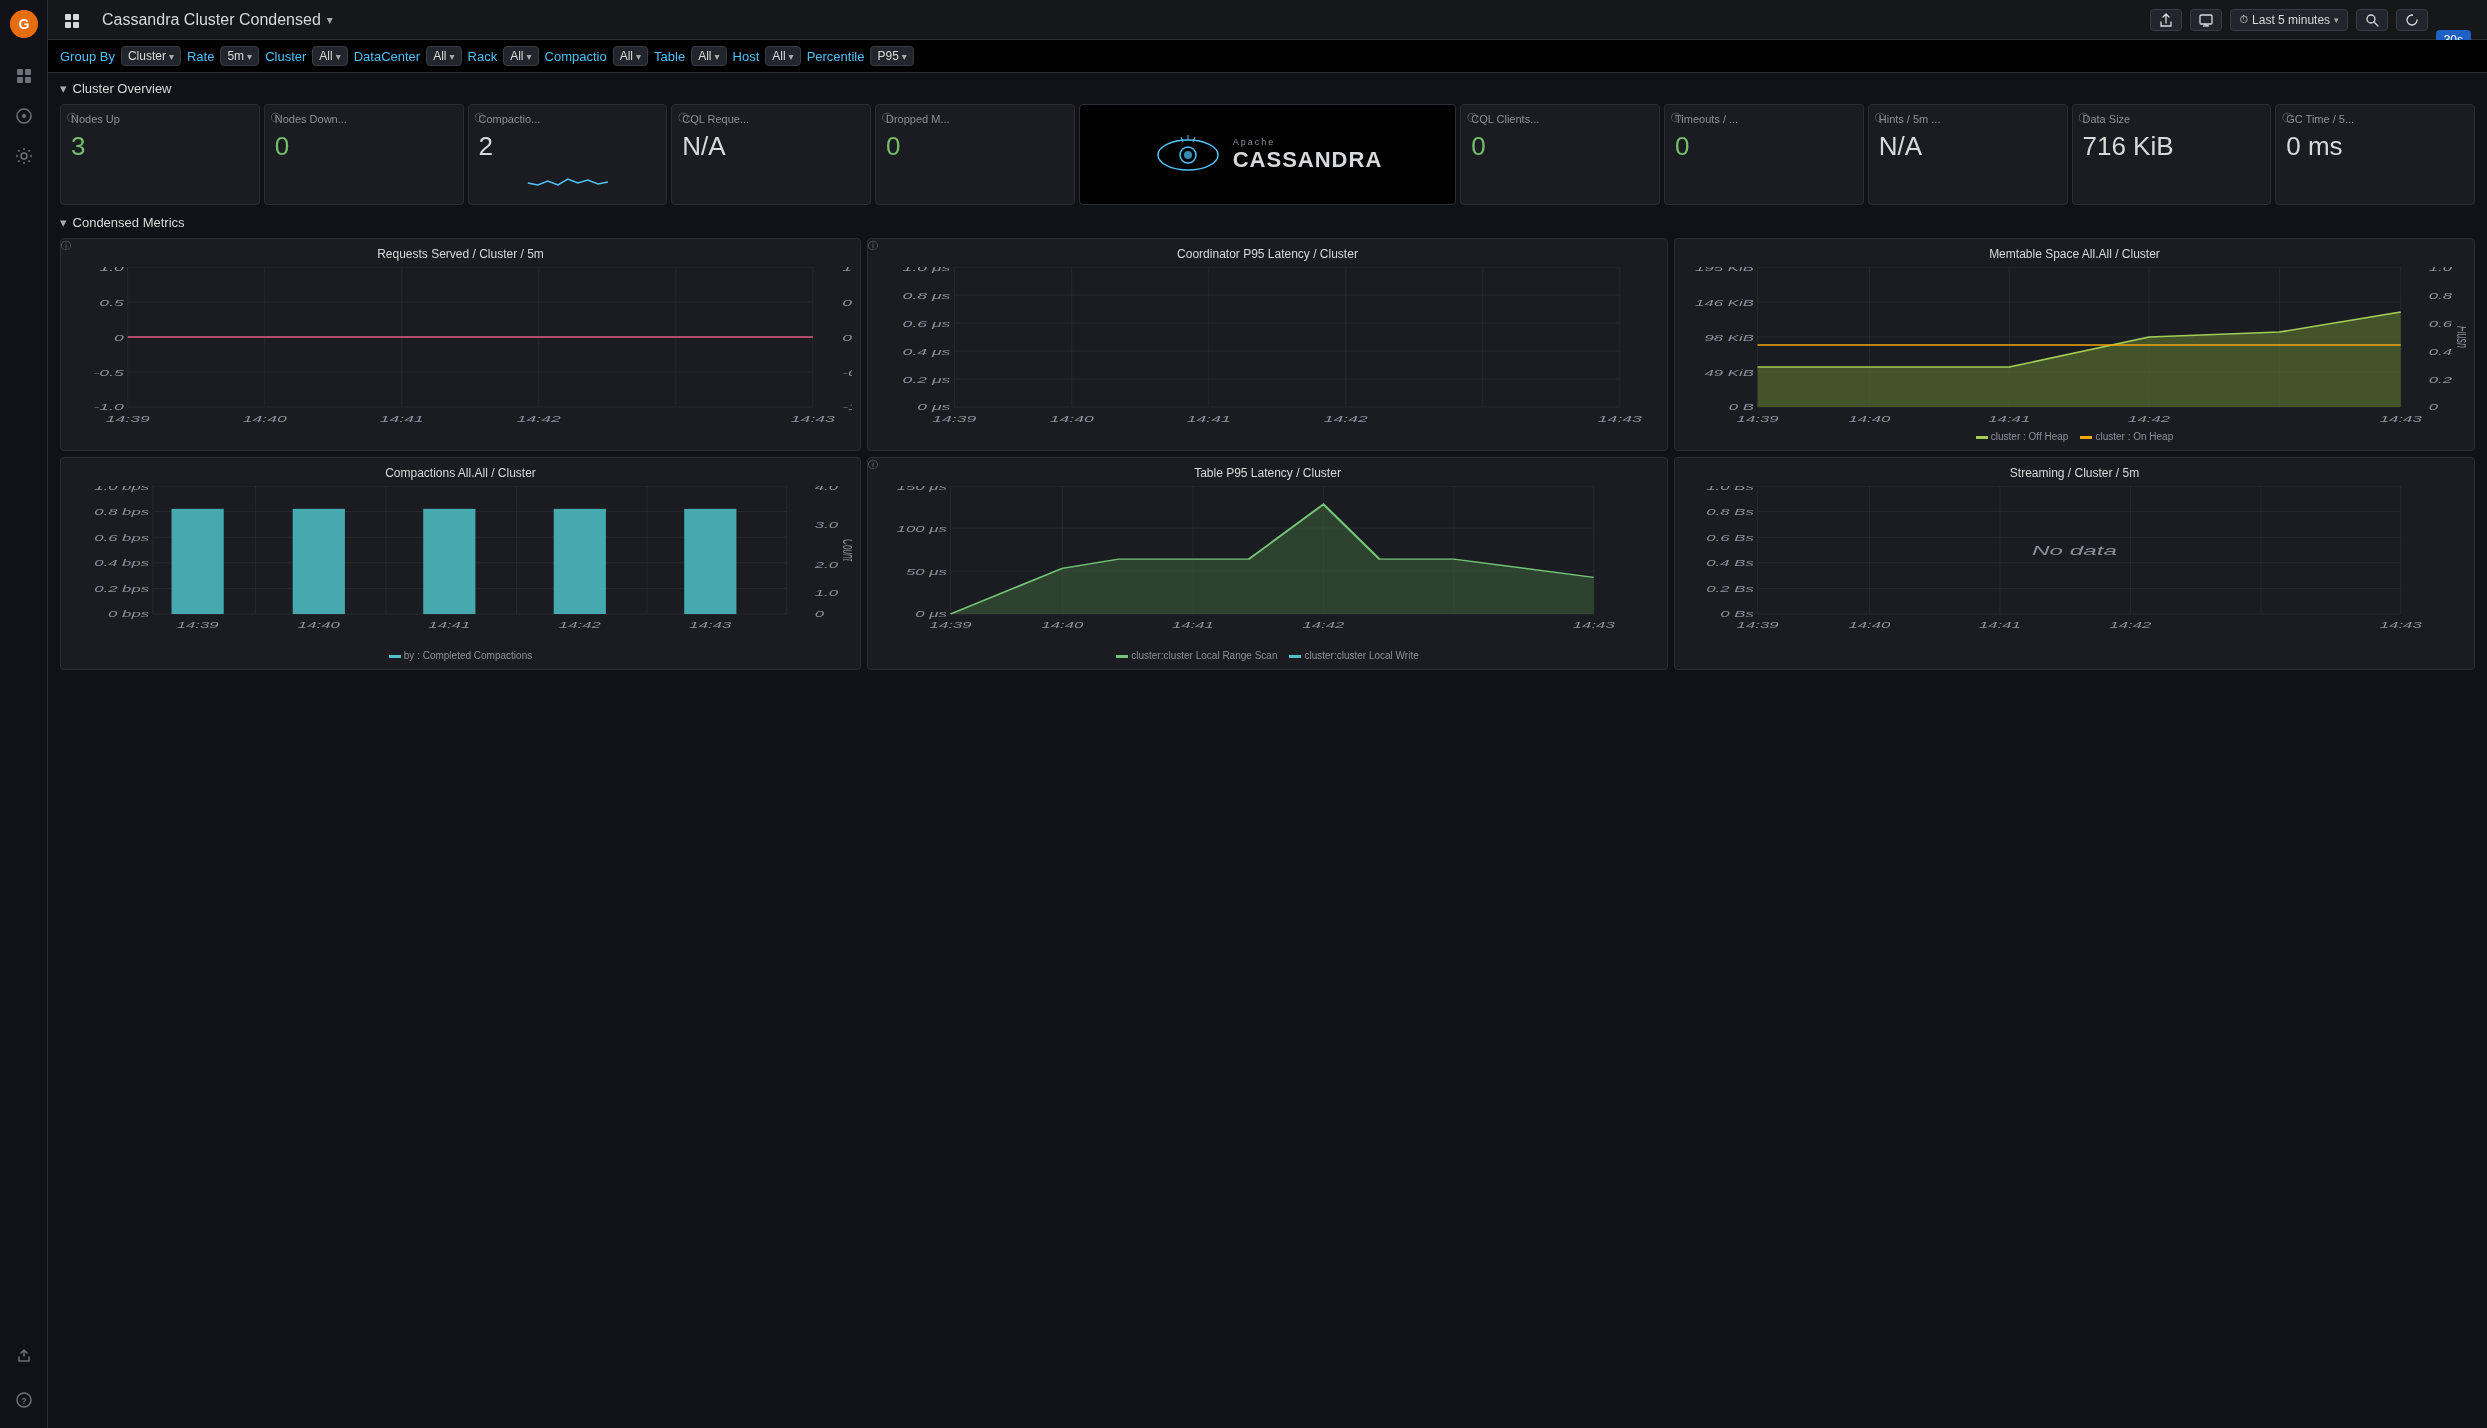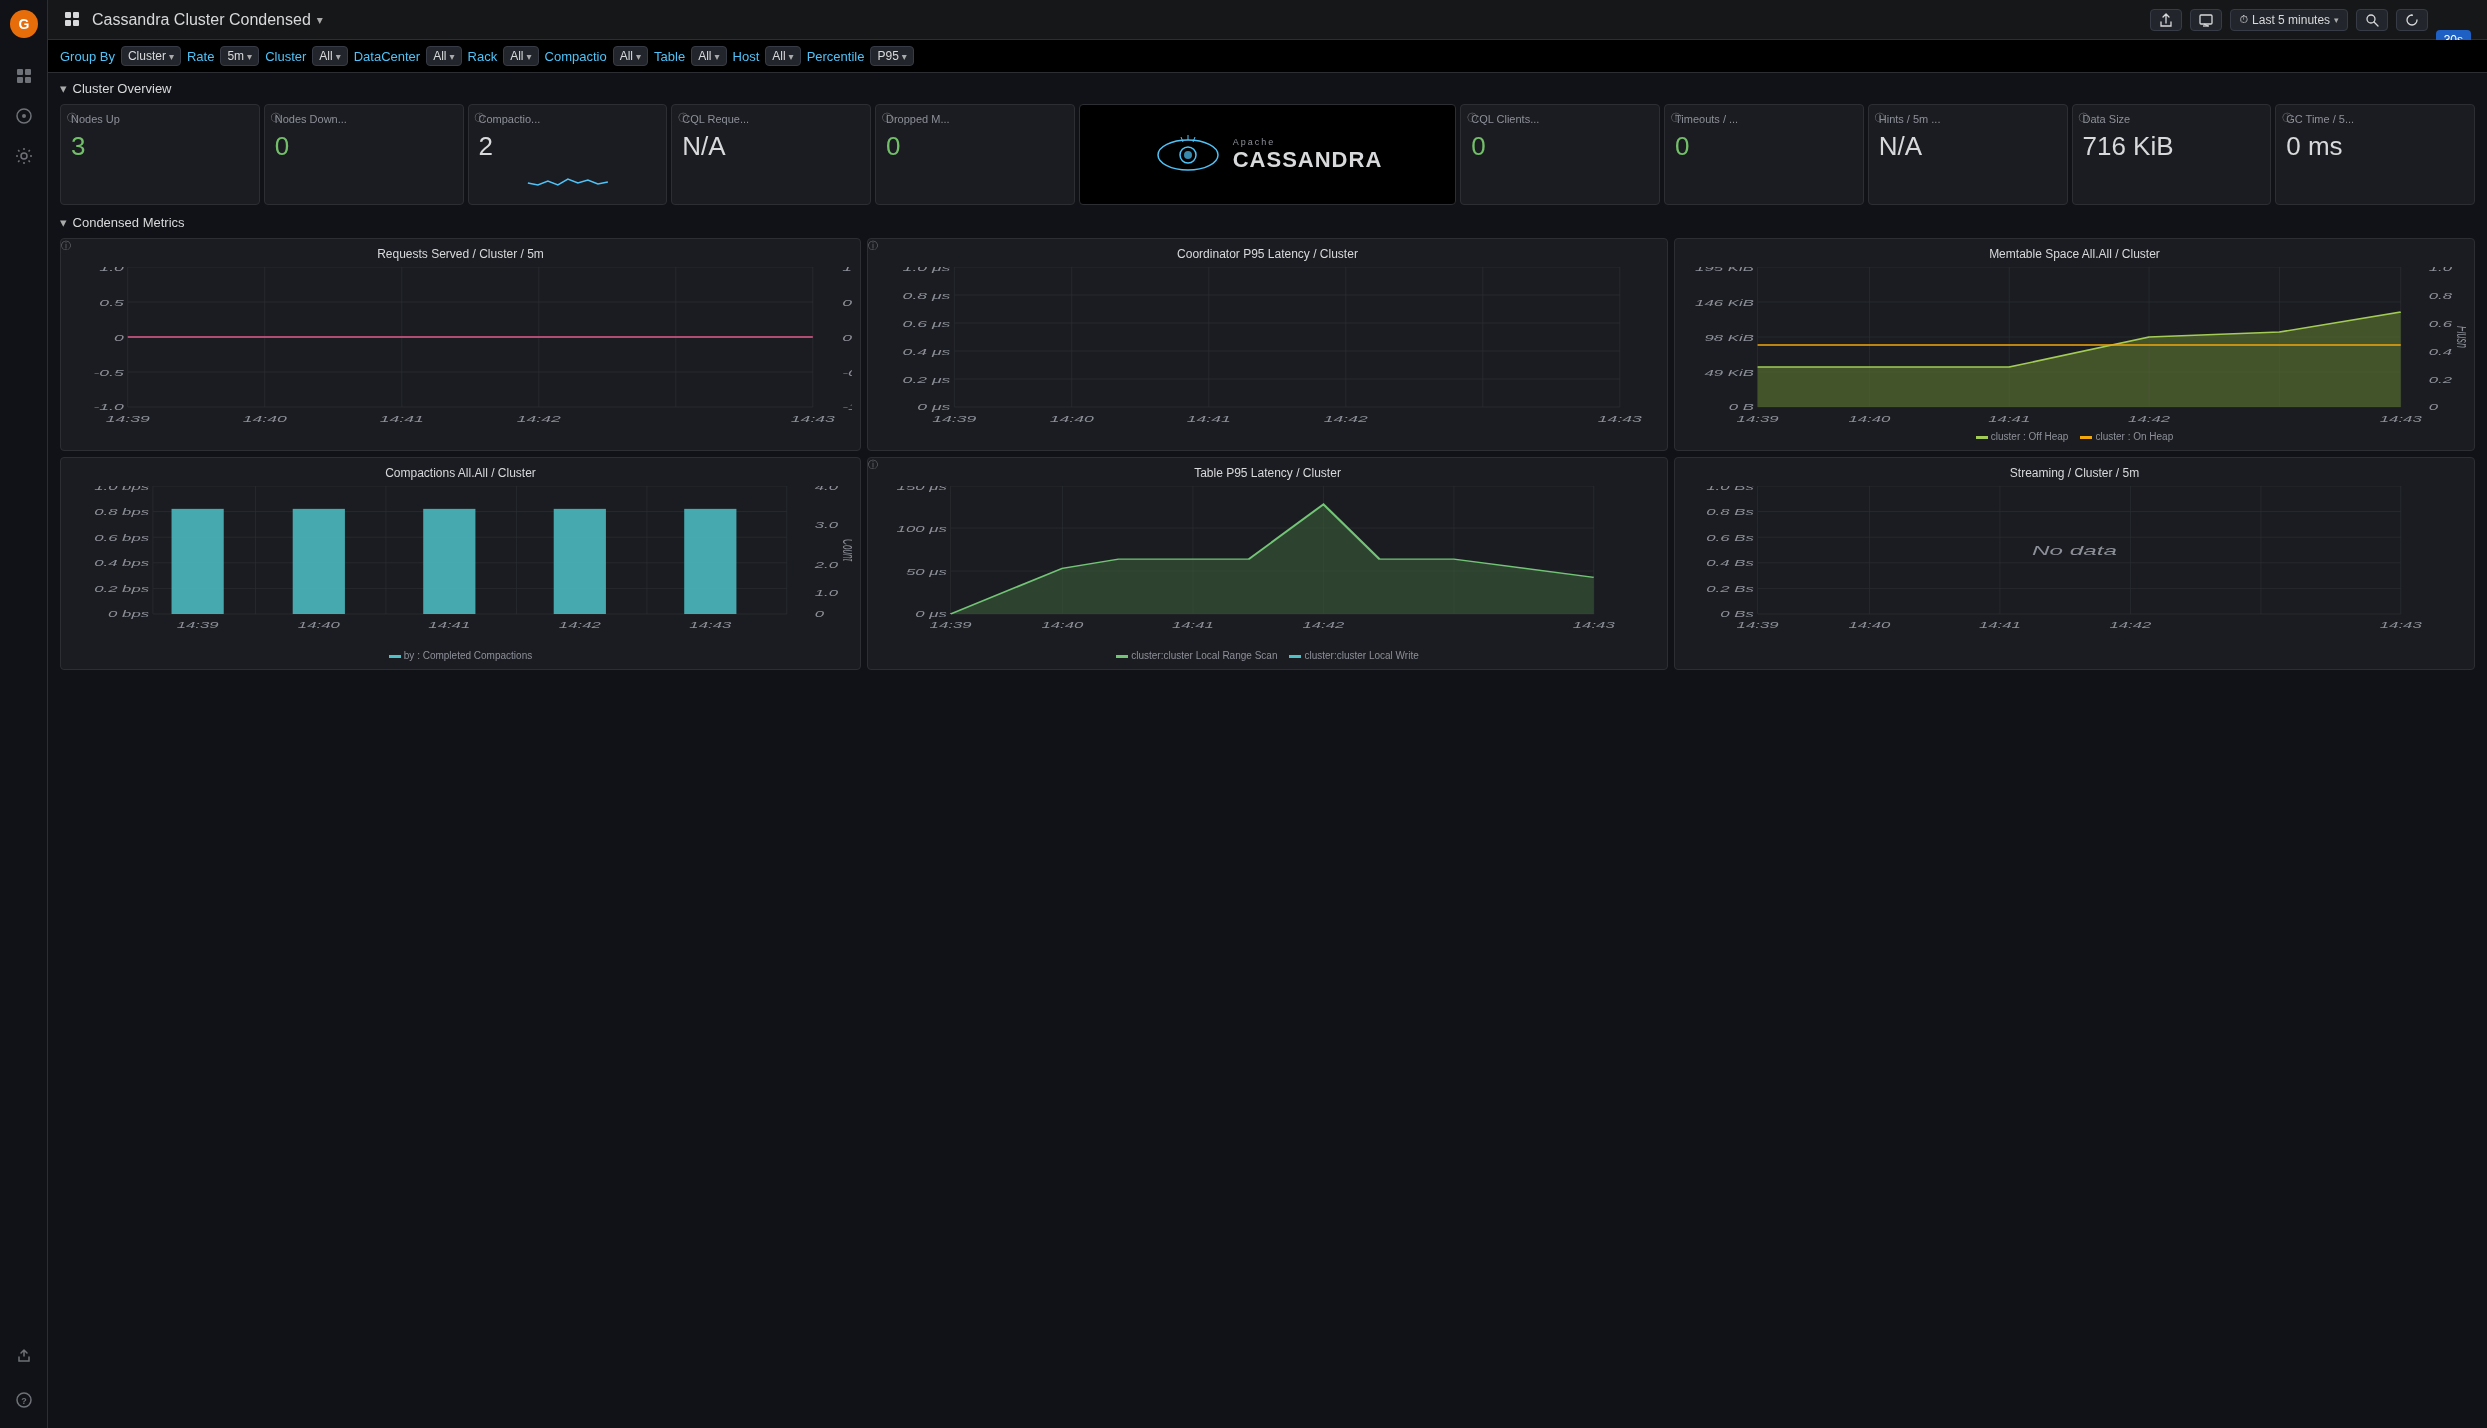--- a/index.html
+++ b/index.html
@@ -62,22 +62,22 @@
       background: #161719;
       border-bottom: 1px solid #2c2e33;
       padding: 8px 16px;
       display: flex;
       align-items: center;
       justify-content: space-between;
       height: 40px;
     }
     .topbar-left {
       display: flex;
-      align-items: flex-start;
-      gap: 12px;
+      align-items: flex-end;
+      gap: 22px;
     }
     .topbar-title {
       font-size: 16px;
       font-weight: 500;
       color: #d8d9da;
       display: flex;
       align-items: center;
       gap: 6px;
     }
     .topbar-right {

